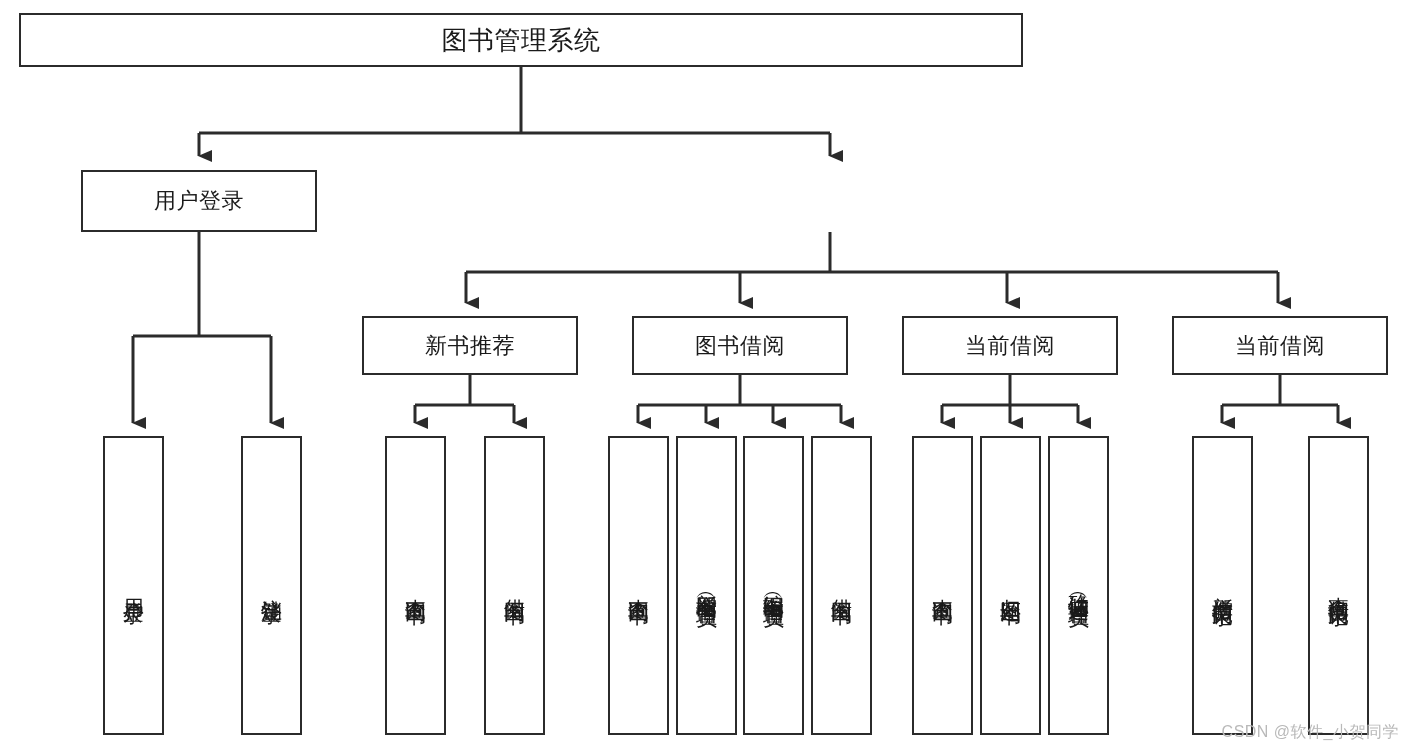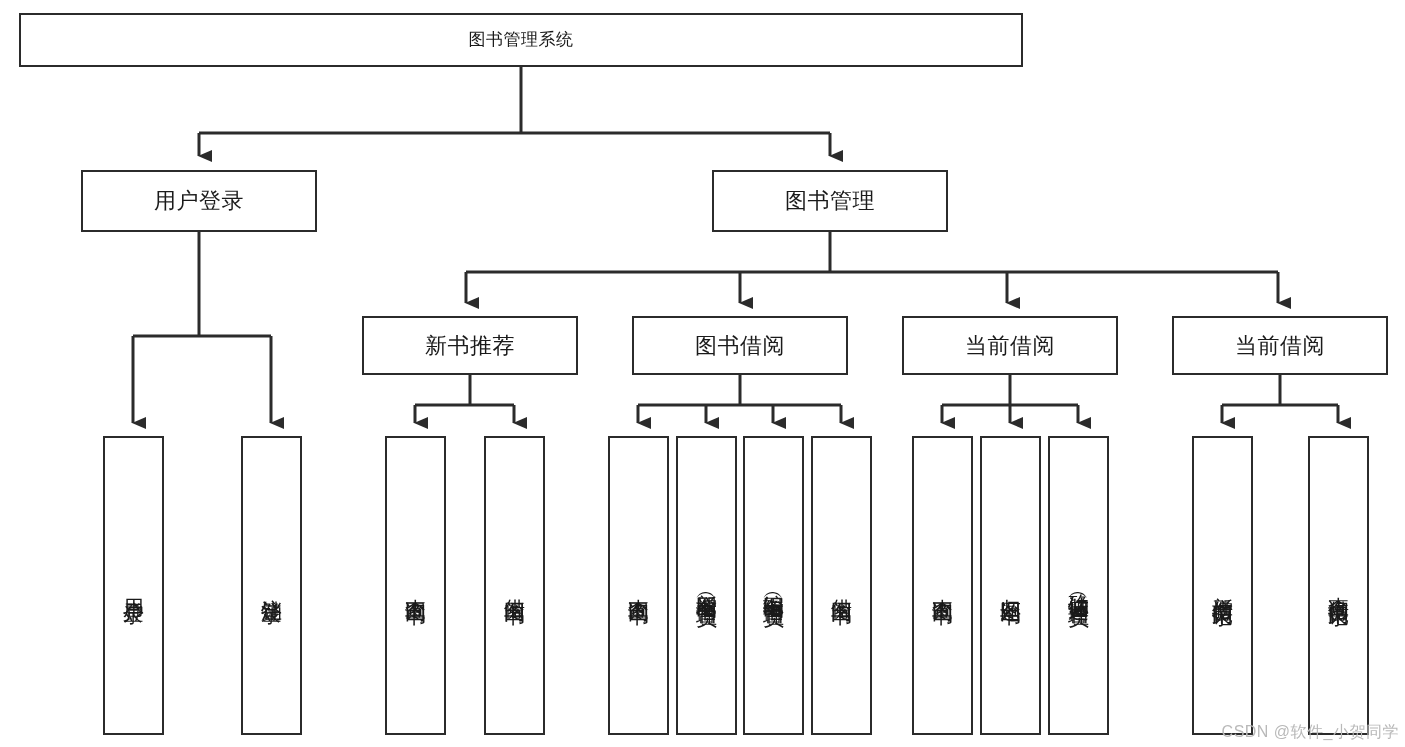--- a/index.html
+++ b/index.html
@@ -41,21 +41,21 @@
     text-align: center;
     line-height: 1.18;
     letter-spacing: 0.5px;
   }
   
   .node.horiz .label {
     font-size: 22px;
     writing-mode: horizontal-tb;
   }
   .node.root .label {
-    font-size: 17px;
+    font-size: 26px;
   }
   
   .node.vert {
     align-items: center;
     justify-content: center;
   }
   .node.vert .label {
     writing-mode: vertical-rl;
     text-orientation: upright;
     font-size: 21px;
@@ -129,23 +129,20 @@
     </g>
   </svg>
 
   <div class="node horiz root" style="left:19px; top:13px; width:1004px; height:54px;">
     <span class="label">图书管理系统</span>
   </div>
 
   <div class="node horiz" style="left:81px; top:170px; width:236px; height:62px;">
     <span class="label">用户登录</span>
   </div>
-  <div class="node horiz" style="left:712px; top:170px; width:236px; height:62px;">
-    <span class="label">图书管理</span>
-  </div>
 
   <div class="node horiz" style="left:632px; top:316px; width:216px; height:59px;">
     <span class="label">图书借阅</span>
   </div>
   <div class="node horiz" style="left:362px; top:316px; width:216px; height:59px;">
     <span class="label">新书推荐</span>
   </div>
   <div class="node horiz" style="left:902px; top:316px; width:216px; height:59px;">
     <span class="label">当前借阅</span>
   </div>

